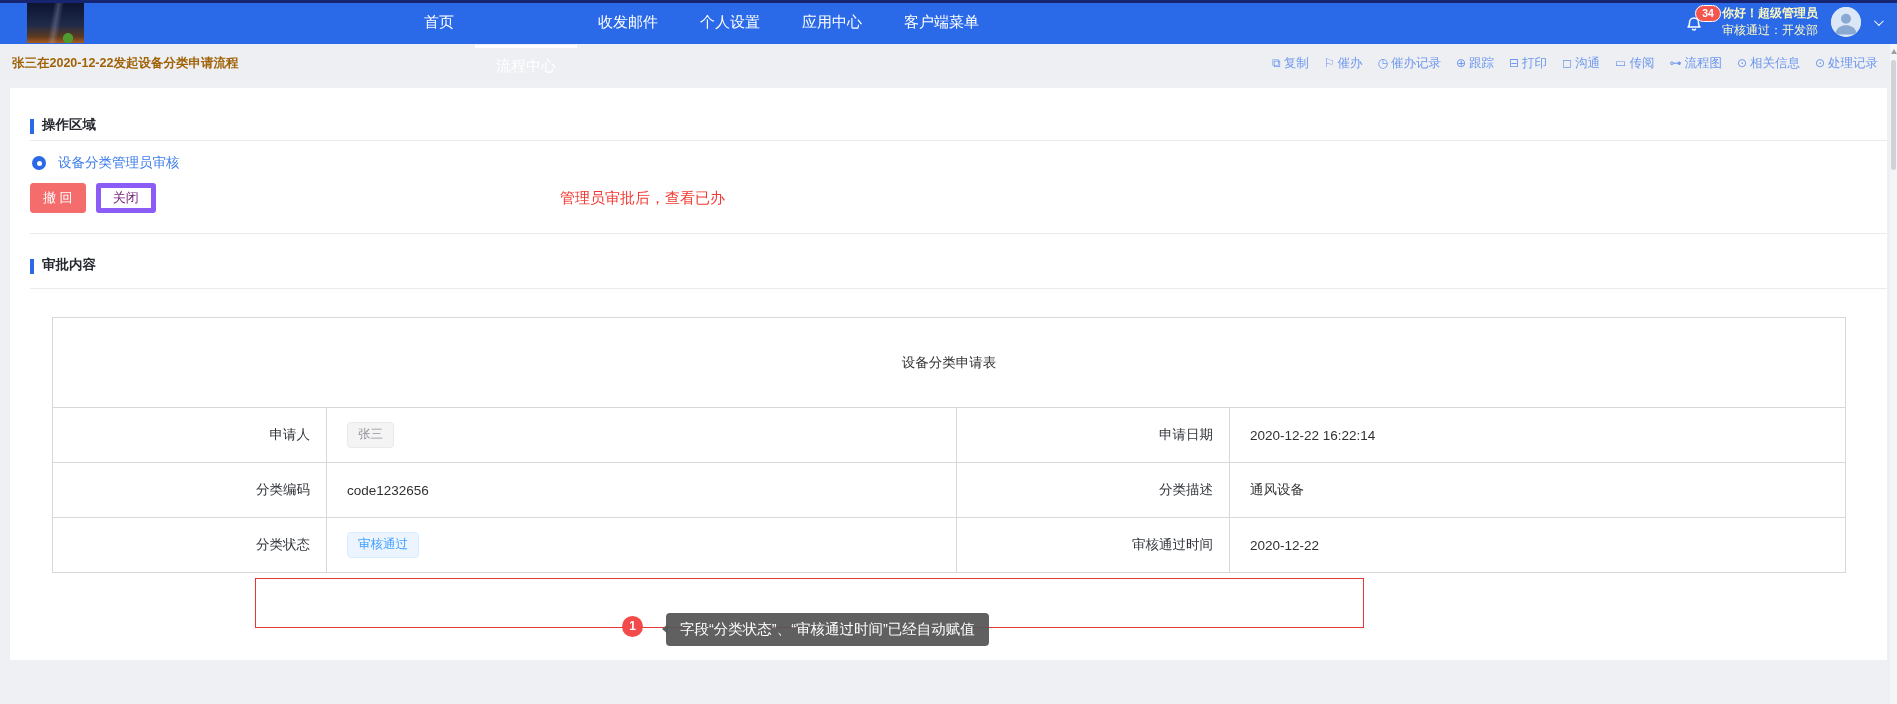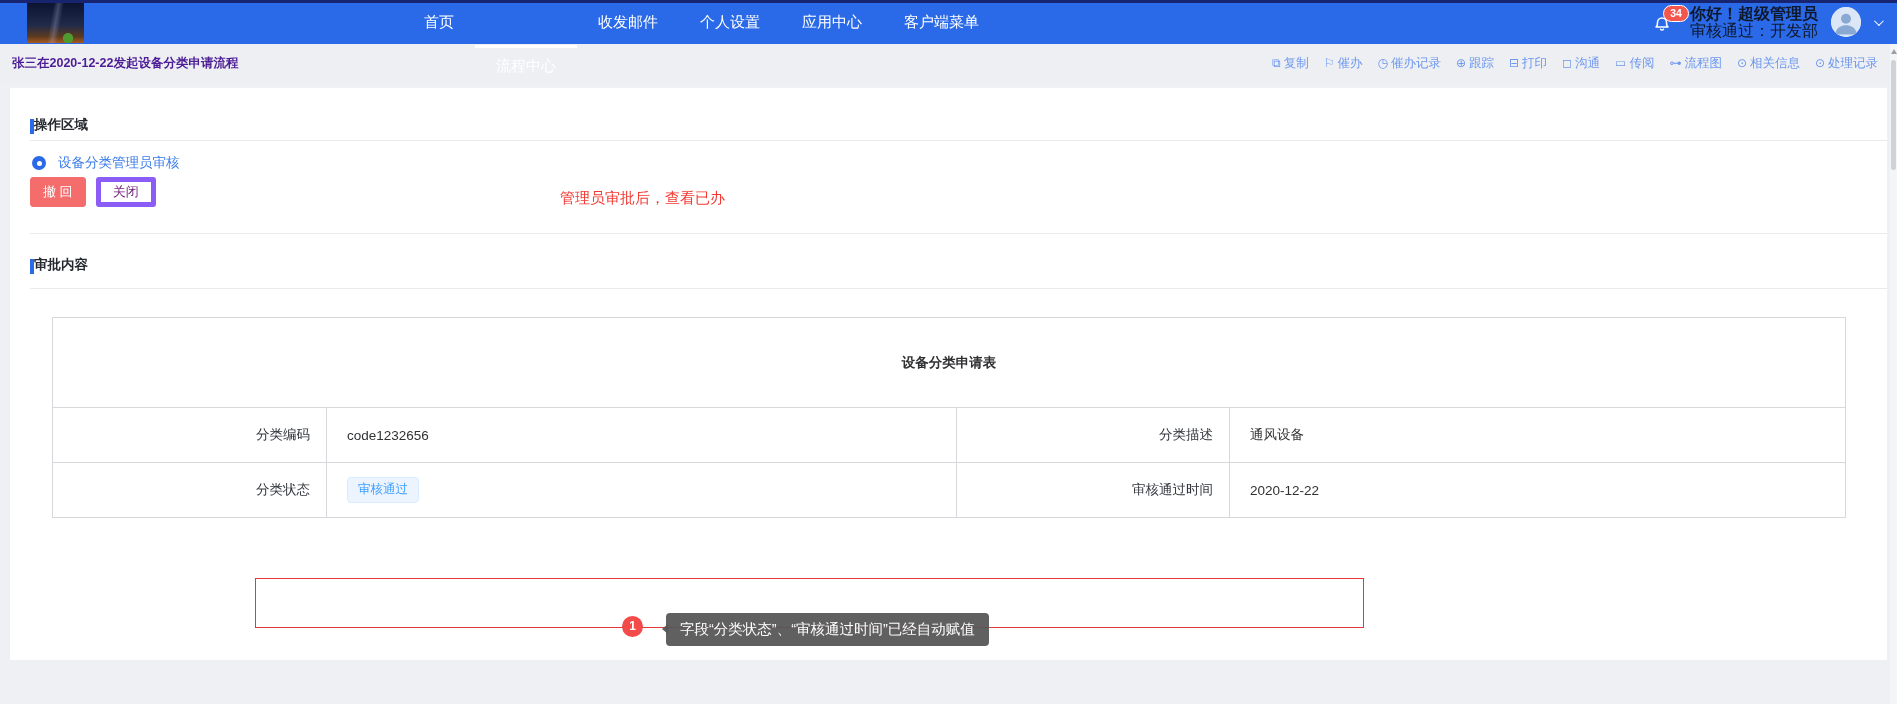--- a/index.html
+++ b/index.html
@@ -21,58 +21,58 @@
   }
   .nav-menu { position:absolute; left:403px; top:0; height:48px; display:flex; list-style:none; }
   .nav-menu li { padding:0 21px; line-height:43px; font-size:15px; color:#fff; cursor:pointer; white-space:nowrap; }
   .nav-menu li.active { box-shadow: inset 0 -3px 0 #ffffff; margin-top: 44px; }
   .nav-right { position:absolute; right:16px; top:0; height:44px; display:flex; align-items:center; gap:13px; }
   .bell-wrap { position:relative; width:24px; height:26px; cursor:pointer; }
   .bell-wrap svg { position:absolute; left:0; bottom:1px; }
   .badge { position:absolute; top:-4px; left:10px; min-width:26px; height:17px; padding:0 4px;
     background:#f4564e; border:1.5px solid #fff; border-radius:9px; color:#fff;
     font-size:10.5px; font-weight:bold; line-height:14px; text-align:center; }
-  .greet { color:#0f172a; font-size:16px; line-height:17px; white-space:nowrap; }
+  .greet { color:#fef9c3; font-size:12px; line-height:17px; white-space:nowrap; }
   .greet .g1 { font-weight:bold; }
   .avatar { width:30px; height:30px; border-radius:50%; overflow:hidden; cursor:pointer; background:#dbe7f6; }
   .chev { width:7px; height:7px; border-right:1.6px solid #fff; border-bottom:1.6px solid #fff;
     transform:rotate(45deg) translateY(-2px); cursor:pointer; }
 
   
   .title-bar { position:absolute; top:44px; left:0; right:7px; height:38px; background:#edeff3;
     display:flex; align-items:center; justify-content:space-between; padding:0 12px; }
-  .doc-title { font-size:12.5px; font-weight:bold; color:#4c1d95; white-space:nowrap; }
+  .doc-title { font-size:12.5px; font-weight:bold; color:#a16207; white-space:nowrap; }
   .toolbar { display:flex; align-items:center; gap:15px; }
   .tb-action { display:flex; align-items:center; gap:3px; font-size:12.5px; color:#6d97ee; cursor:pointer; white-space:nowrap; }
   .tb-ico { font-size:12px; line-height:1; }
 
   
   .content { position:absolute; left:10px; right:10px; top:88px; height:572px; background:#fff; }
-  .sec-head { position:absolute; left:20px; display:flex; align-items:flex-end; gap:0; }
+  .sec-head { position:absolute; left:20px; display:flex; align-items:flex-end; gap:8px; }
   .sec-bar { width:4px; height:15px; background:#2a6ae9; }
   .sec-title { font-size:13.5px; font-weight:bold; color:#262a30; }
   .divider { position:absolute; left:20px; right:0; height:1px; background:#e9ebee; }
 
   .radio-row { position:absolute; left:22px; top:66px; display:flex; align-items:center; gap:12px; }
   .radio { width:14px; height:14px; border-radius:50%; background:#2a6ae9; position:relative; cursor:pointer; }
   .radio::after { content:""; position:absolute; left:4.5px; top:4.5px; width:5px; height:5px; border-radius:50%; background:#fff; }
   .radio-label { font-size:13.5px; color:#3a7bea; }
 
-  .btn-row { position:absolute; left:20px; top:89px; display:flex; gap:10px; }
+  .btn-row { position:absolute; left:20px; top:95px; display:flex; gap:10px; }
   .btn { height:30px; min-width:48px; padding:0 12px; font-size:13px; border-radius:3px; cursor:pointer;
     font-family:inherit; display:flex; align-items:center; justify-content:center; white-space:nowrap; }
   .btn-danger { background:#f56c6c; border:1px solid #f56c6c; color:#fff; }
   .btn-plain { background:#fff; border:5px solid #8b5cf6; color:#701a75; }
   .hint-red { position:absolute; left:550px; top:101px; font-size:15px; color:#f23a33; white-space:nowrap; }
 
   
   .form-table { position:absolute; left:42px; top:229px; width:1793px; border-collapse:collapse;
     border:1px solid #c6c9cd; table-layout:fixed; }
   .form-table td { border:1px solid #d6d8db; font-size:13.5px; color:#303133; }
-  .form-title-cell { height:90px; text-align:center; font-size:19px; font-weight:bold; color:#141414; }
+  .form-title-cell { height:90px; text-align:center; font-size:19px; font-weight:normal; color:#141414; }
   .row-h { height:55px; }
   td.lbl { text-align:right; padding-right:16px; color:#32363c; }
   td.val { text-align:left; padding-left:20px; }
   .tag { display:inline-block; padding:5px 10px; font-size:12.5px; border-radius:4px; line-height:1.1; }
   .tag-gray { color:#909399; background:#f4f4f5; border:1px solid #e9e9eb; }
   .tag-blue { color:#409eff; background:#ecf5ff; border:1px solid #d9ecff; }
 
   .hl-red { position:absolute; left:245px; top:490px; width:1109px; height:50px;
     border:1.5px solid #e23836; pointer-events:none; z-index:3; }
 
@@ -208,20 +208,26 @@
           <col style="width:274px">
           <col style="width:630px">
           <col style="width:273px">
           <col style="width:616px">
         </colgroup>
       <tbody>
           <tr>
         <td colspan="4" class="form-title-cell">设备分类申请表</td>
       </tr>
       <tr class="row-h">
+        <td class="lbl">申请人</td>
+        <td class="val"><span class="tag tag-gray">张三</span></td>
+        <td class="lbl">申请日期</td>
+        <td class="val">2020-12-22 16:22:14</td>
+      </tr>
+      <tr class="row-h">
         <td class="lbl">分类编码</td>
         <td class="val">code1232656</td>
         <td class="lbl">分类描述</td>
         <td class="val">通风设备</td>
       </tr>
       <tr class="row-h">
         <td class="lbl">分类状态</td>
         <td class="val"><span class="tag tag-blue">审核通过</span></td>
         <td class="lbl">审核通过时间</td>
         <td class="val">2020-12-22</td>

